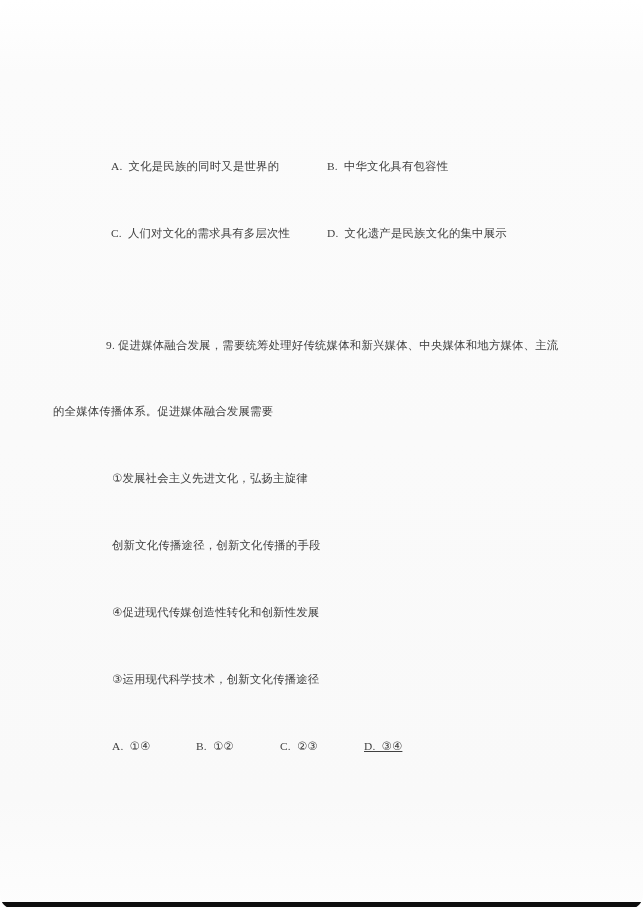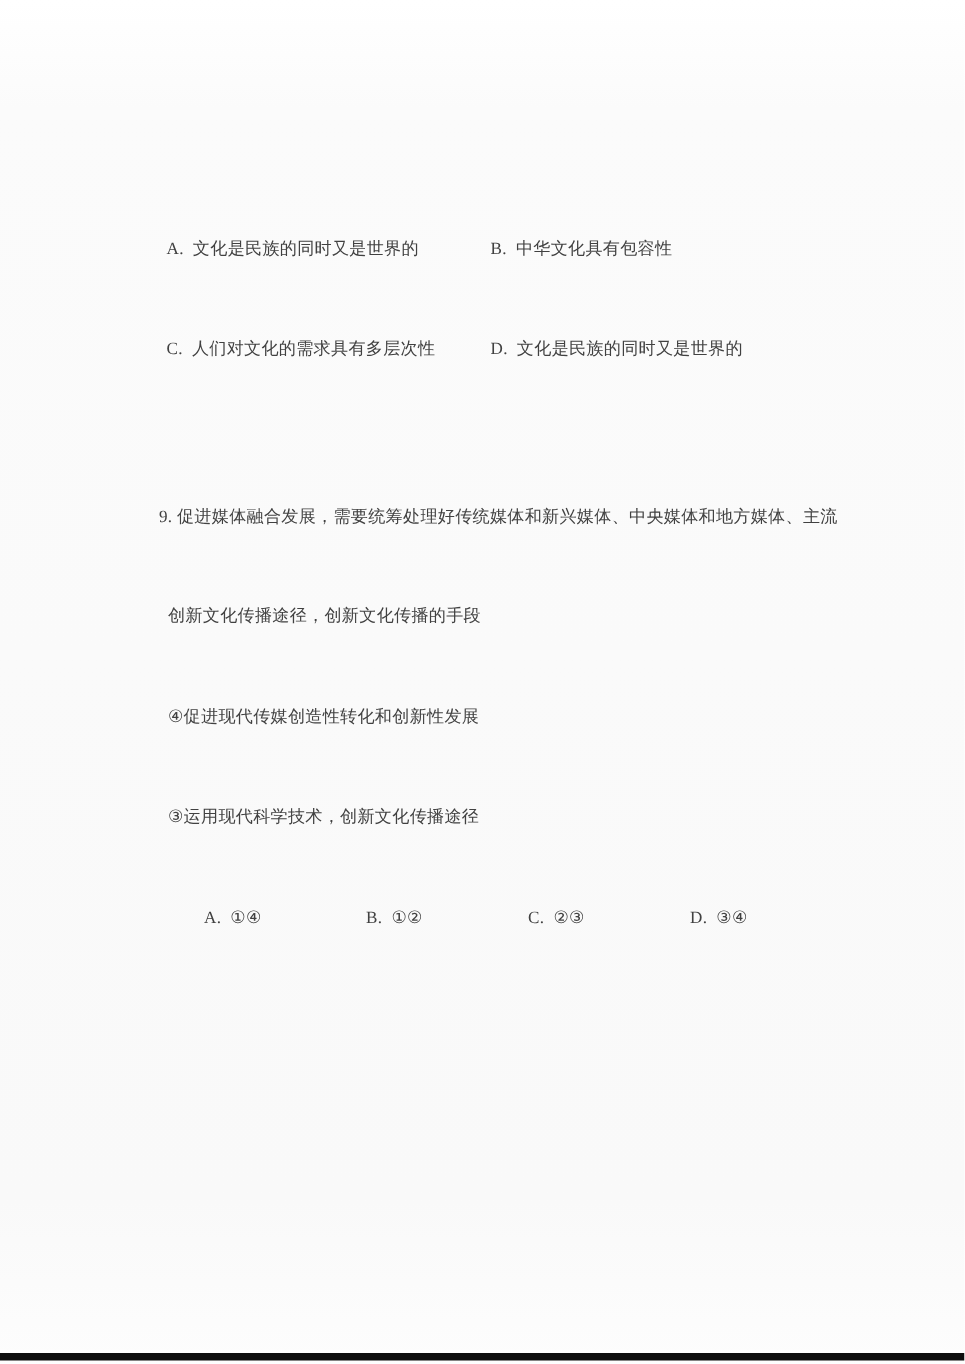--- a/index.html
+++ b/index.html
@@ -3,59 +3,62 @@
 <meta charset="utf-8">
 <style>
   html,body { margin:0; padding:0; }
   .page {
     position: relative;
     width: 643px;
     height: 909px;
     background: linear-gradient(180deg, #ffffff 0%, #fbfbfb 8%, #f9f9f9 88%, #fdfdfd 100%);
     overflow: hidden;
     font-family: "Liberation Serif", "DejaVu Serif", "DejaVu Sans", serif;
+    border-radius: 14px;
   }
   .doc {
     position: absolute;
     top: 66px;
     left: 53px;
     width: 540px;
     font-size: 11.4px;
     line-height: 22.3px;
     color: #414141;
     white-space: pre;
     letter-spacing: 0.2px;
   }
   .line { height: 22.3px; overflow: visible; }
   .indent { padding-left: 53px; }     
   .item   { padding-left: 59px; }     
   .opt2   { padding-left: 58px; }     
   .opt2 .col1 { display: inline-block; width: 216px; }
   .choices { padding-left: 59px; }
-  .choices .ch { display: inline-block; width: 84px; margin-left: 24px; }
-  .choices .ch:last-child { width: auto; }
+  .choices .ch { display: inline-block; width: 84px; }
+  .choices .ch:last-child { width: auto; text-decoration: underline; }
   .bottom-bar {
     position: absolute;
     left: 0; right: 0; bottom: 2px;
     height: 5px;
     background: #0d0d0d;
   }
 </style>
 </head>
 <body>
 
 <div class="page">
   <div class="doc">
 
     
     <div class="line opt2"><span class="col1">A.  文化是民族的同时又是世界的</span><span>B.  中华文化具有包容性</span></div>
-    <div class="line opt2"><span class="col1">C.  人们对文化的需求具有多层次性</span><span>D.  文化是民族的同时又是世界的</span></div>
+    <div class="line opt2"><span class="col1">C.  人们对文化的需求具有多层次性</span><span>D.  文化遗产是民族文化的集中展示</span></div>
 
     
     <div class="line indent">9. 促进媒体融合发展，需要统筹处理好传统媒体和新兴媒体、中央媒体和地方媒体、主流</div>
+    <div class="line">的全媒体传播体系。促进媒体融合发展需要</div>
+    <div class="line item">①发展社会主义先进文化，弘扬主旋律</div>
     <div class="line item">创新文化传播途径，创新文化传播的手段</div>
     <div class="line item">④促进现代传媒创造性转化和创新性发展</div>
     <div class="line item">③运用现代科学技术，创新文化传播途径</div>
     <div class="line choices"><span class="ch">A.  ①④</span><span class="ch">B.  ①②</span><span class="ch">C.  ②③</span><span class="ch">D.  ③④</span></div>
 
     
     
     
     
     

